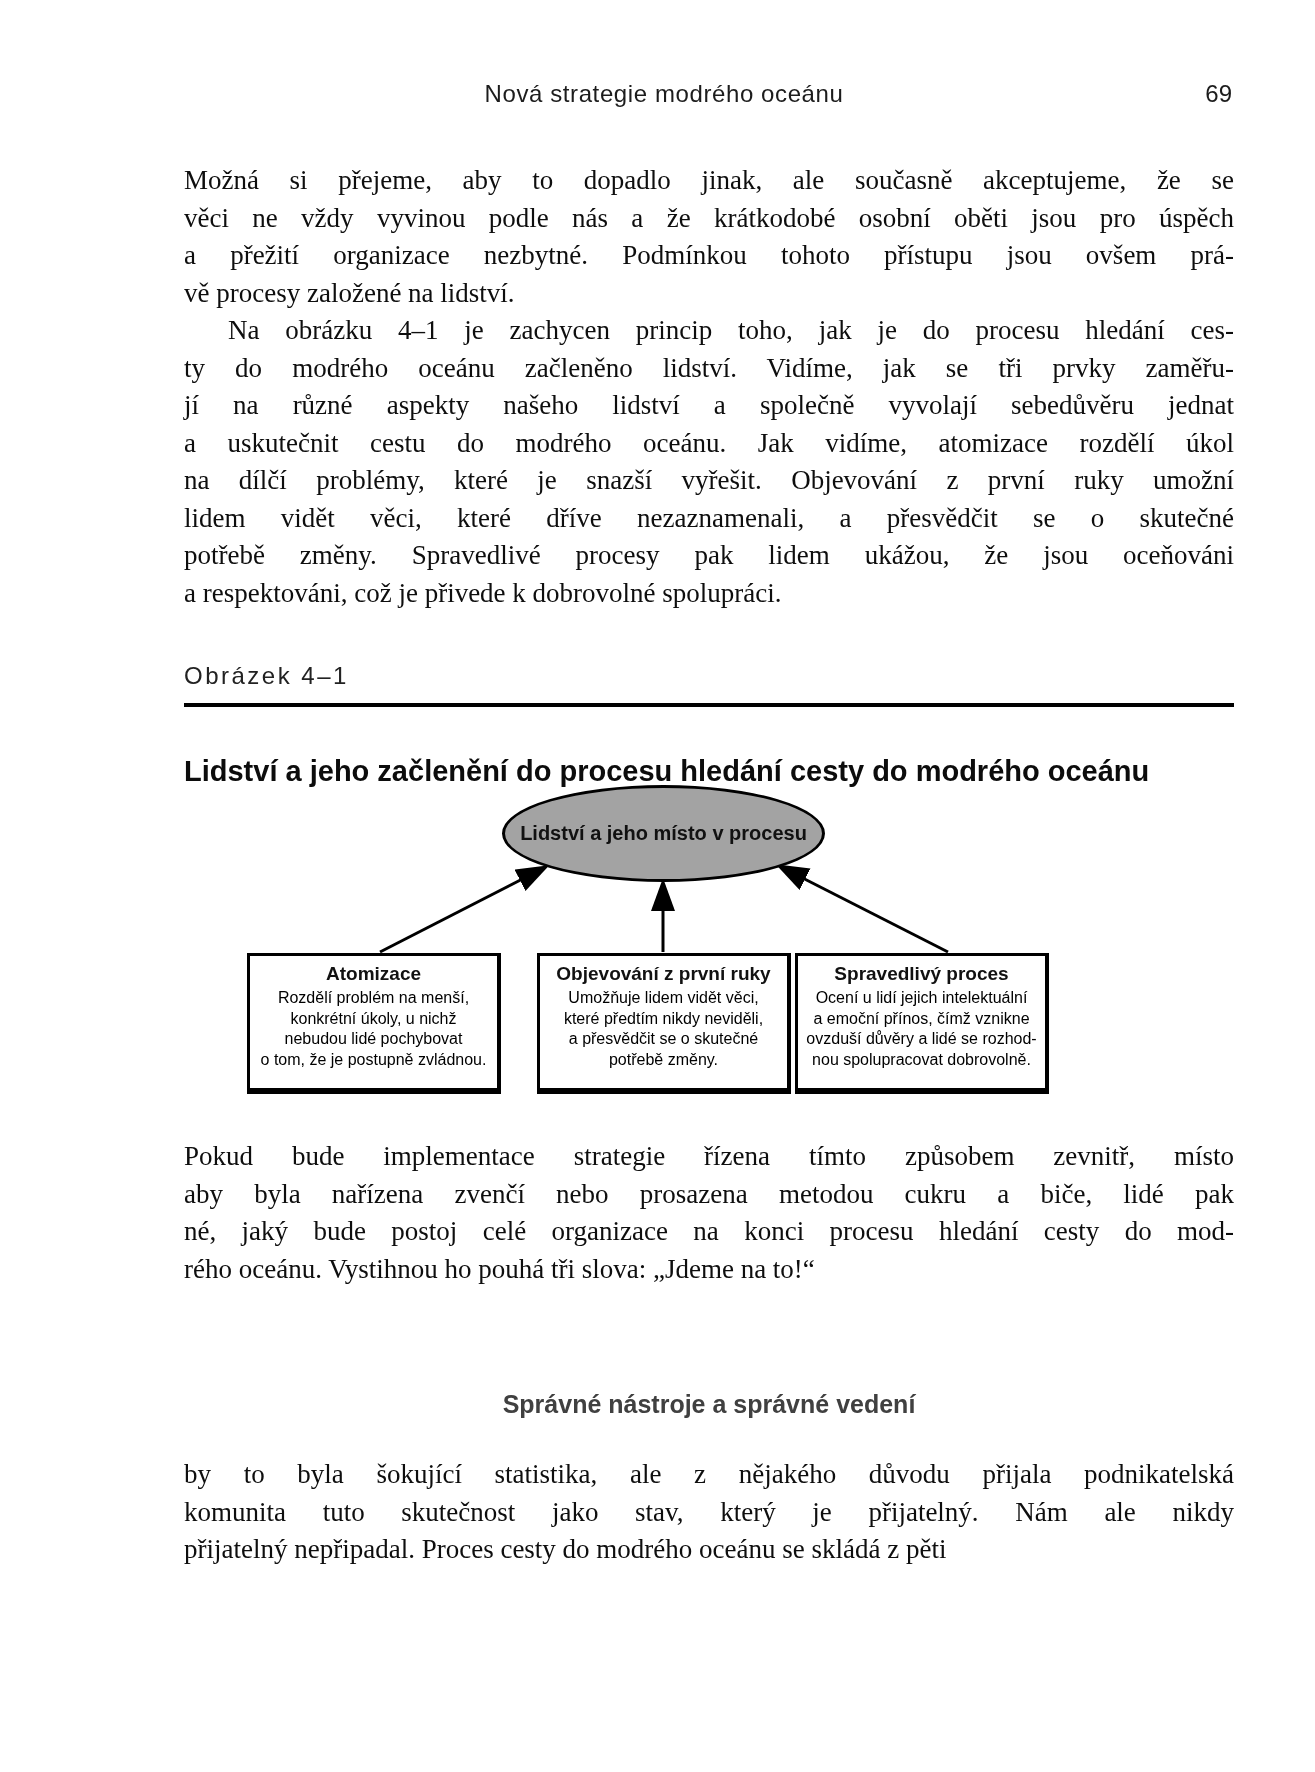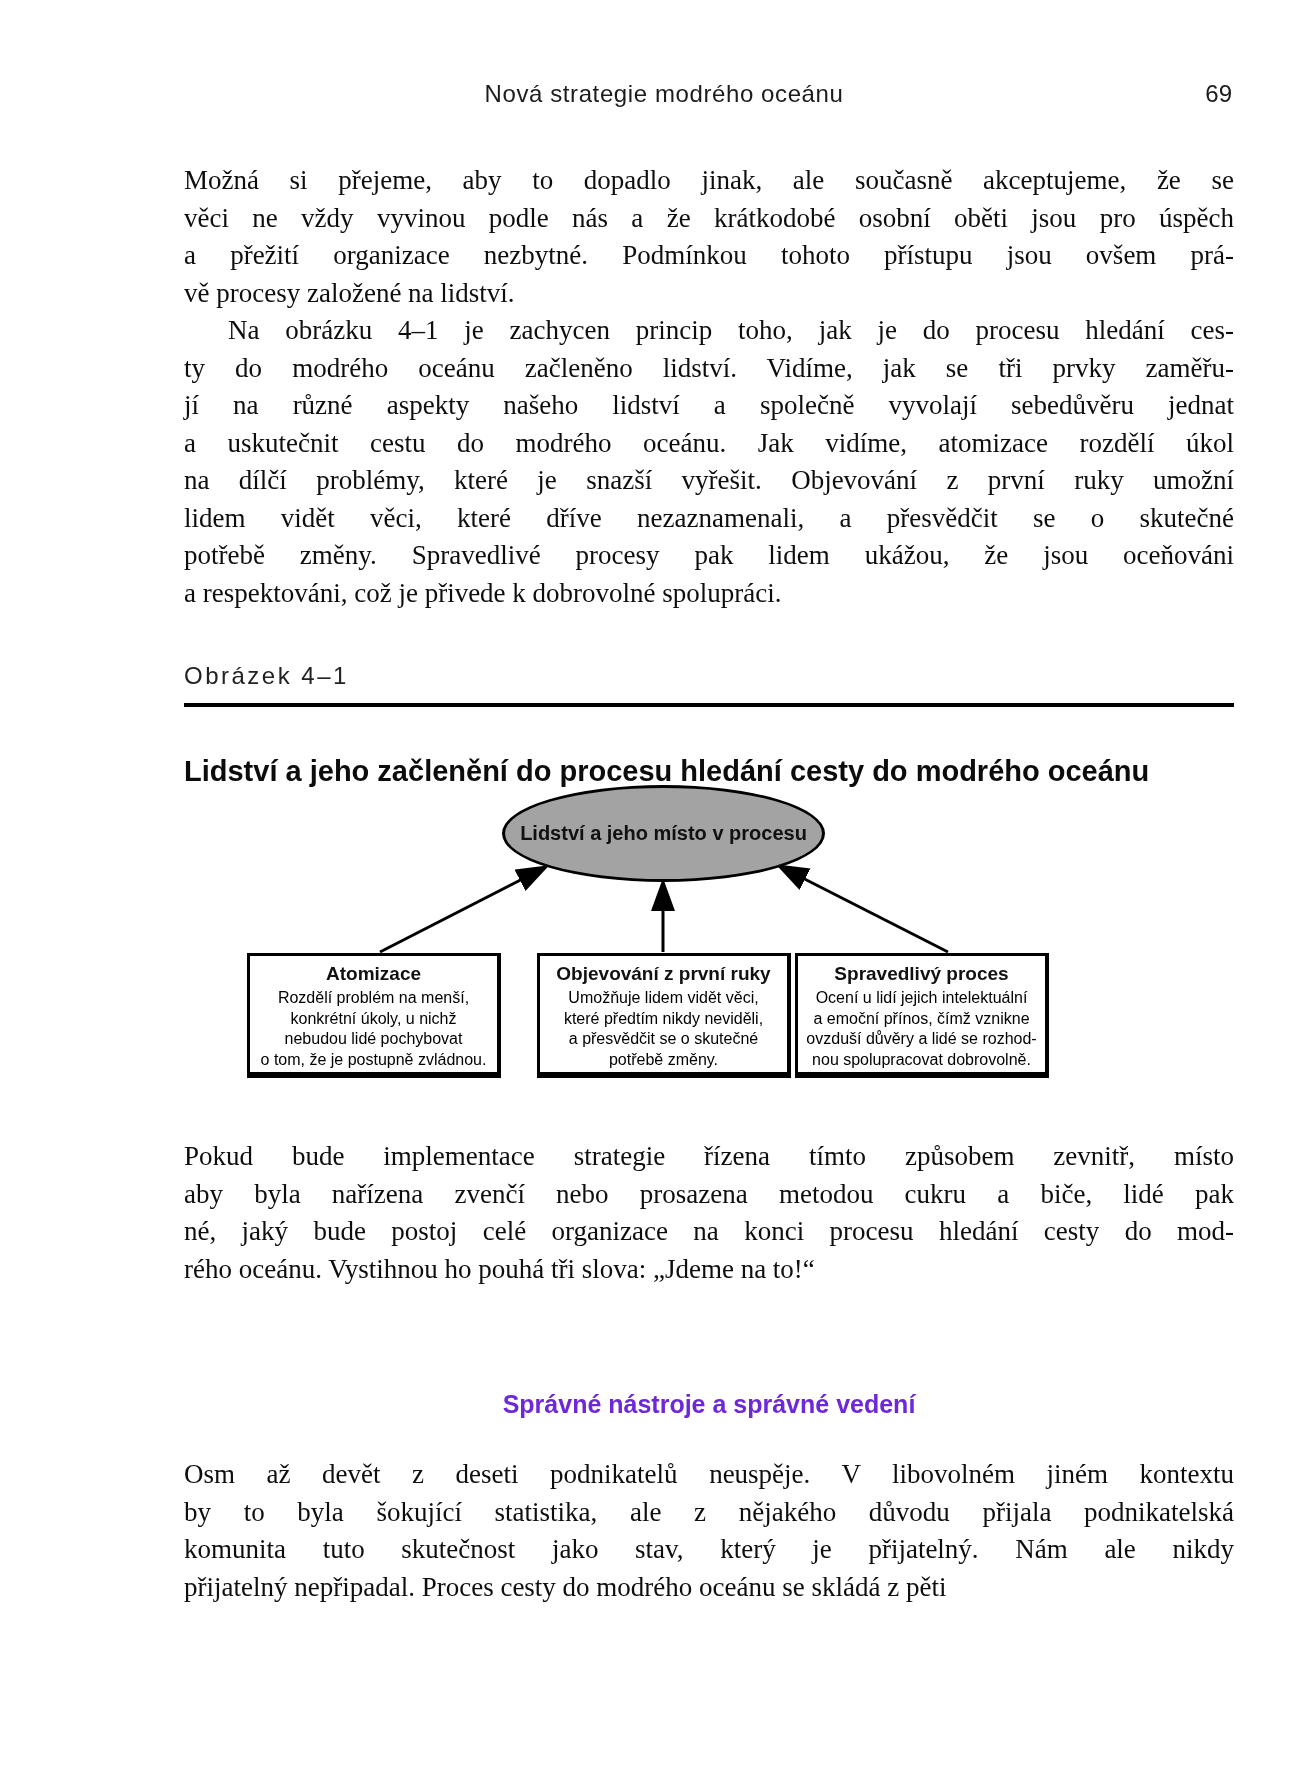--- a/index.html
+++ b/index.html
@@ -39,33 +39,33 @@
   .ellipse {
     position:absolute; left:362px; top:5px; width:317px; height:91px;
     border:3px solid #000; border-radius:50%;
     display:flex; align-items:center; justify-content:center; background:#a3a3a3;
   }
   .ellipse-label { font-family:"Liberation Sans","DejaVu Sans",sans-serif;
     font-size:20px; font-weight:700; white-space:nowrap; }
   .dbox {
     position:absolute; top:173px; width:243px; height:110px;
     border:3px solid #000; border-right-width:4px; border-bottom-width:6px;
-    padding:6px 2px 0; text-align:center; background:#fff;
+    padding:6px 2px 16px; text-align:center; background:#fff;
   }
   .dbox1 { left:107px; } .dbox2 { left:397px; } .dbox3 { left:655px; }
   .dbox-title { font-family:"Liberation Sans","DejaVu Sans",sans-serif;
     font-size:19px; line-height:24px; font-weight:700; margin-bottom:2px; }
   .dbox-body { font-family:"Liberation Sans","DejaVu Sans",sans-serif;
     font-size:16px; line-height:20.5px; color:#000000; }
   .dbox-body .tline { text-align:center; text-align-last:center; }
 
   
   .section-heading { top:1388px; text-align:center;
     font-family:"Liberation Sans","DejaVu Sans",sans-serif;
-    font-size:25px; line-height:32px; font-weight:600; color:#6d28d9; }
+    font-size:25px; line-height:32px; font-weight:600; color:#404040; }
 </style>
 </head>
 <body>
 
 <div class="page">
 
   <div class="abs runhead">
     <div class="runhead-title">Nová strategie modrého oceánu</div>
     <div class="runhead-page">69</div>
   </div>
@@ -143,19 +143,18 @@
   <div class="abs para p3">
       <div class="tline">Pokud bude implementace strategie řízena tímto způsobem zevnitř, místo</div>
       <div class="tline">aby byla nařízena zvenčí nebo prosazena metodou cukru a biče, lidé pak</div>
       <div class="tline">né, jaký bude postoj celé organizace na konci procesu hledání cesty do mod-</div>
       <div class="tline tlast">rého oceánu. Vystihnou ho pouhá tři slova: „Jdeme na to!“</div>
     </div>
 
   <div class="abs section-heading">Správné nástroje a správné vedení</div>
 
   <div class="abs para p4">
-      <div class="tline">Osm až devět z deseti podnikatelů neuspěje. V libovolném jiném kontextu</div>
       <div class="tline">by to byla šokující statistika, ale z nějakého důvodu přijala podnikatelská</div>
       <div class="tline">komunita tuto skutečnost jako stav, který je přijatelný. Nám ale nikdy</div>
       <div class="tline tlast">přijatelný nepřipadal. Proces cesty do modrého oceánu se skládá z pěti</div>
     </div>
 
 </div>
 
 </body></html>

